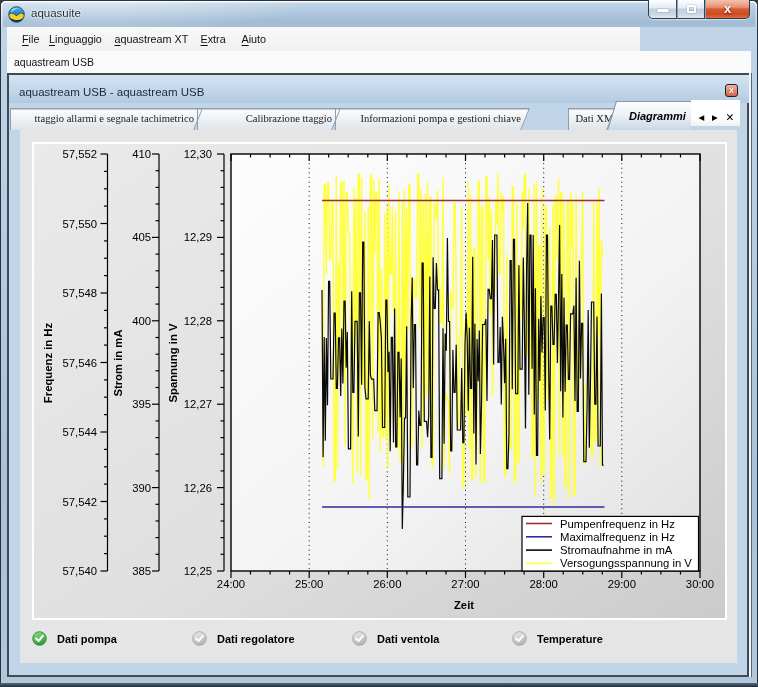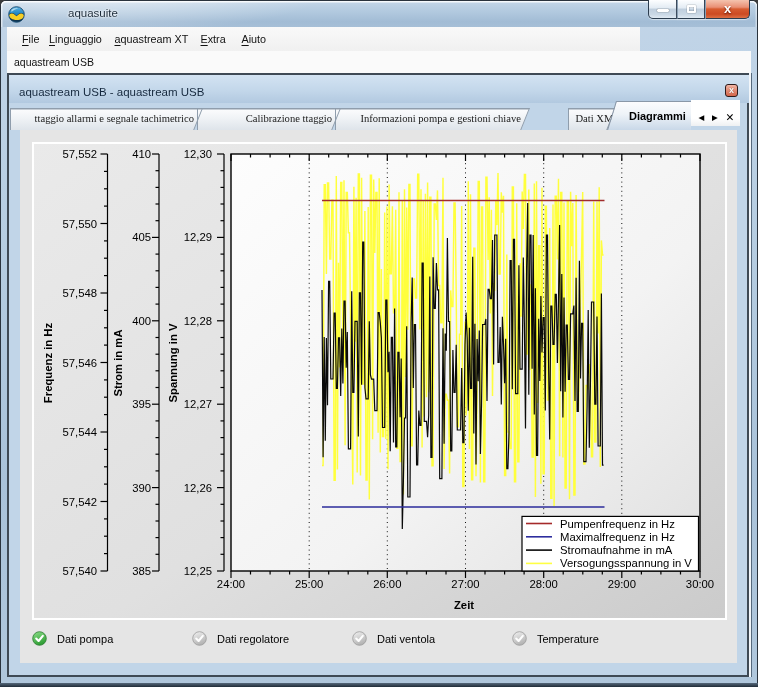--- a/index.html
+++ b/index.html
@@ -5,21 +5,21 @@
 div { position:absolute; }
 #win { left:0; top:0; width:758px; height:687px;
   background:linear-gradient(180deg,#c2d5e8 0%,#b6cde1 35%,#a9c2d9 70%,#b0c7dc 100%);
   border:1.5px solid #2a333d; border-radius:7px 7px 0 0; }
 #tbar { left:1px; top:1px; width:756px; height:26px; border-radius:5px 5px 0 0;
   background:linear-gradient(180deg,#c4d6e8 0%,#b0c8de 45%,#a2bcd5 80%,#a6bfd7 100%);
   box-shadow:inset 0 1.5px 0 rgba(255,255,255,0.85), inset 1.5px 0 0 rgba(255,255,255,0.6), inset -1.5px 0 0 rgba(255,255,255,0.45); }
 #tbar i { position:absolute; left:0; top:0; width:340px; height:26px; border-radius:5px 0 0 0;
   background:radial-gradient(ellipse 340px 60px at 90px -10px, rgba(255,255,255,0.55), rgba(255,255,255,0) 70%); }
 #botedge { left:0; top:683px; width:758px; height:4px; background:linear-gradient(180deg,#55687a,#202c38); }
-#titletext { left:31px; top:7px; font-size:11.5px; color:#1c2b3a; text-shadow:0 0 3px #fff,0 0 2px rgba(255,255,255,0.9);margin-left:37px; }
+#titletext { left:31px; top:7px; font-size:11.5px; color:#1c2b3a; text-shadow:0 0 3px #fff,0 0 2px rgba(255,255,255,0.9); }
 .wb { top:0; height:19px; border:1px solid #2b3c4e; border-top:none; box-shadow:0 1px 1px rgba(255,255,255,0.5);
   background:linear-gradient(180deg,#fdfeff 0%,#e2ebf3 45%,#bfcedd 50%,#cad8e5 80%,#dfe9f2 100%); }
 #wbmin { left:648px; width:29px; border-radius:0 0 0 5px; }
 #wbmax { left:677px; width:28px; border-left:1px solid #8ba0b4; }
 #wbclose { left:705px; width:45px; border-radius:0 0 5px 0; border-left:1px solid #8ba0b4;
   background:linear-gradient(180deg,#f4c3ae 0%,#e99075 40%,#d75c30 50%,#cc4a22 78%,#dd6f43 100%); }
 #wbmin i { position:absolute; left:8px; top:9px; width:12px; height:3px; background:#fff;
   box-shadow:0 0 1px #000; border-radius:1px; }
 #wbmax i { position:absolute; left:9px; top:5px; width:9px; height:8px; border:2px solid #fff;
   box-shadow:0 0 1px #000, inset 0 0 1px #000; border-radius:1px; }
@@ -40,28 +40,28 @@
 #childclose { left:725px; top:84px; width:13px; height:13px; border:1.5px solid #2e1a1a;
   border-radius:3px; background:linear-gradient(180deg,#f3b6a5 0%,#e08a74 50%,#d4654a 100%); }
 #childclose i { position:absolute; left:0; right:0; top:0; text-align:center; color:#fff; font-size:9px;
   font-weight:bold; font-style:normal; line-height:11px; text-shadow:0 0 1px #7a2a10; }
 .tab { top:107.5px; height:22.5px; background:linear-gradient(180deg,#fdfdfe 0%,#f0f3f6 45%,#dee4ea 100%);
   box-shadow:inset 1px 1.5px 0 #8f9dac; clip-path:polygon(0 0,100% 0,calc(100% - 9px) 100%,0 100%); }
 .tab span { position:absolute; left:0; right:9px; top:5px; text-align:right; font-size:10.6px; color:#1a1a1a; white-space:nowrap;font-family:Liberation Serif, serif; }
 #seltab { left:608px; top:100.5px; width:83px; height:29.5px;
   background:linear-gradient(180deg,#fdfdfe 0%,#eef3f8 45%,#c9d8e8 100%);
   clip-path:polygon(9px 0, 100% 0, 100% 100%, 0 100%);
-  box-shadow:inset 0 1px 0 #8a98a8; }
+  box-shadow:inset 0 1px 0 #8a98a8;font-style:italic; }
 #seltab b { position:absolute; left:21px; top:9px; font-size:11px; color:#000; }
 #arrowpanel { left:691px; top:100px; width:48.5px; height:26px;
   background:linear-gradient(180deg,#ffffff 70%,#eef0f2 100%); }
 .ar { position:absolute; color:#000; font-size:7.5px; top:112.5px; }
 .slant { width:1.2px; height:22.5px; top:107.5px; background:#8f9dac; transform:skewX(-21.8deg); transform-origin:top left; }
 #tabpage { left:20px; top:130px; width:717px; height:533px; background:#e5e5e5; }
-.stxt { top:633px; font-size:11px; color:#000; }
+.stxt { top:633px; font-size:11px; color:#000;font-weight:bold; }
 </style></head>
 <body>
 <div id="win"></div>
 <div id="tbar">
     <i></i>
   </div>
 <div id="botedge"></div>
 <svg width="17" height="17" viewBox="0 0 17 17" style="position:absolute;left:8px;top:6px">
     <defs>
       <linearGradient id="ai1" x1="0" y1="0" x2="0" y2="1">

